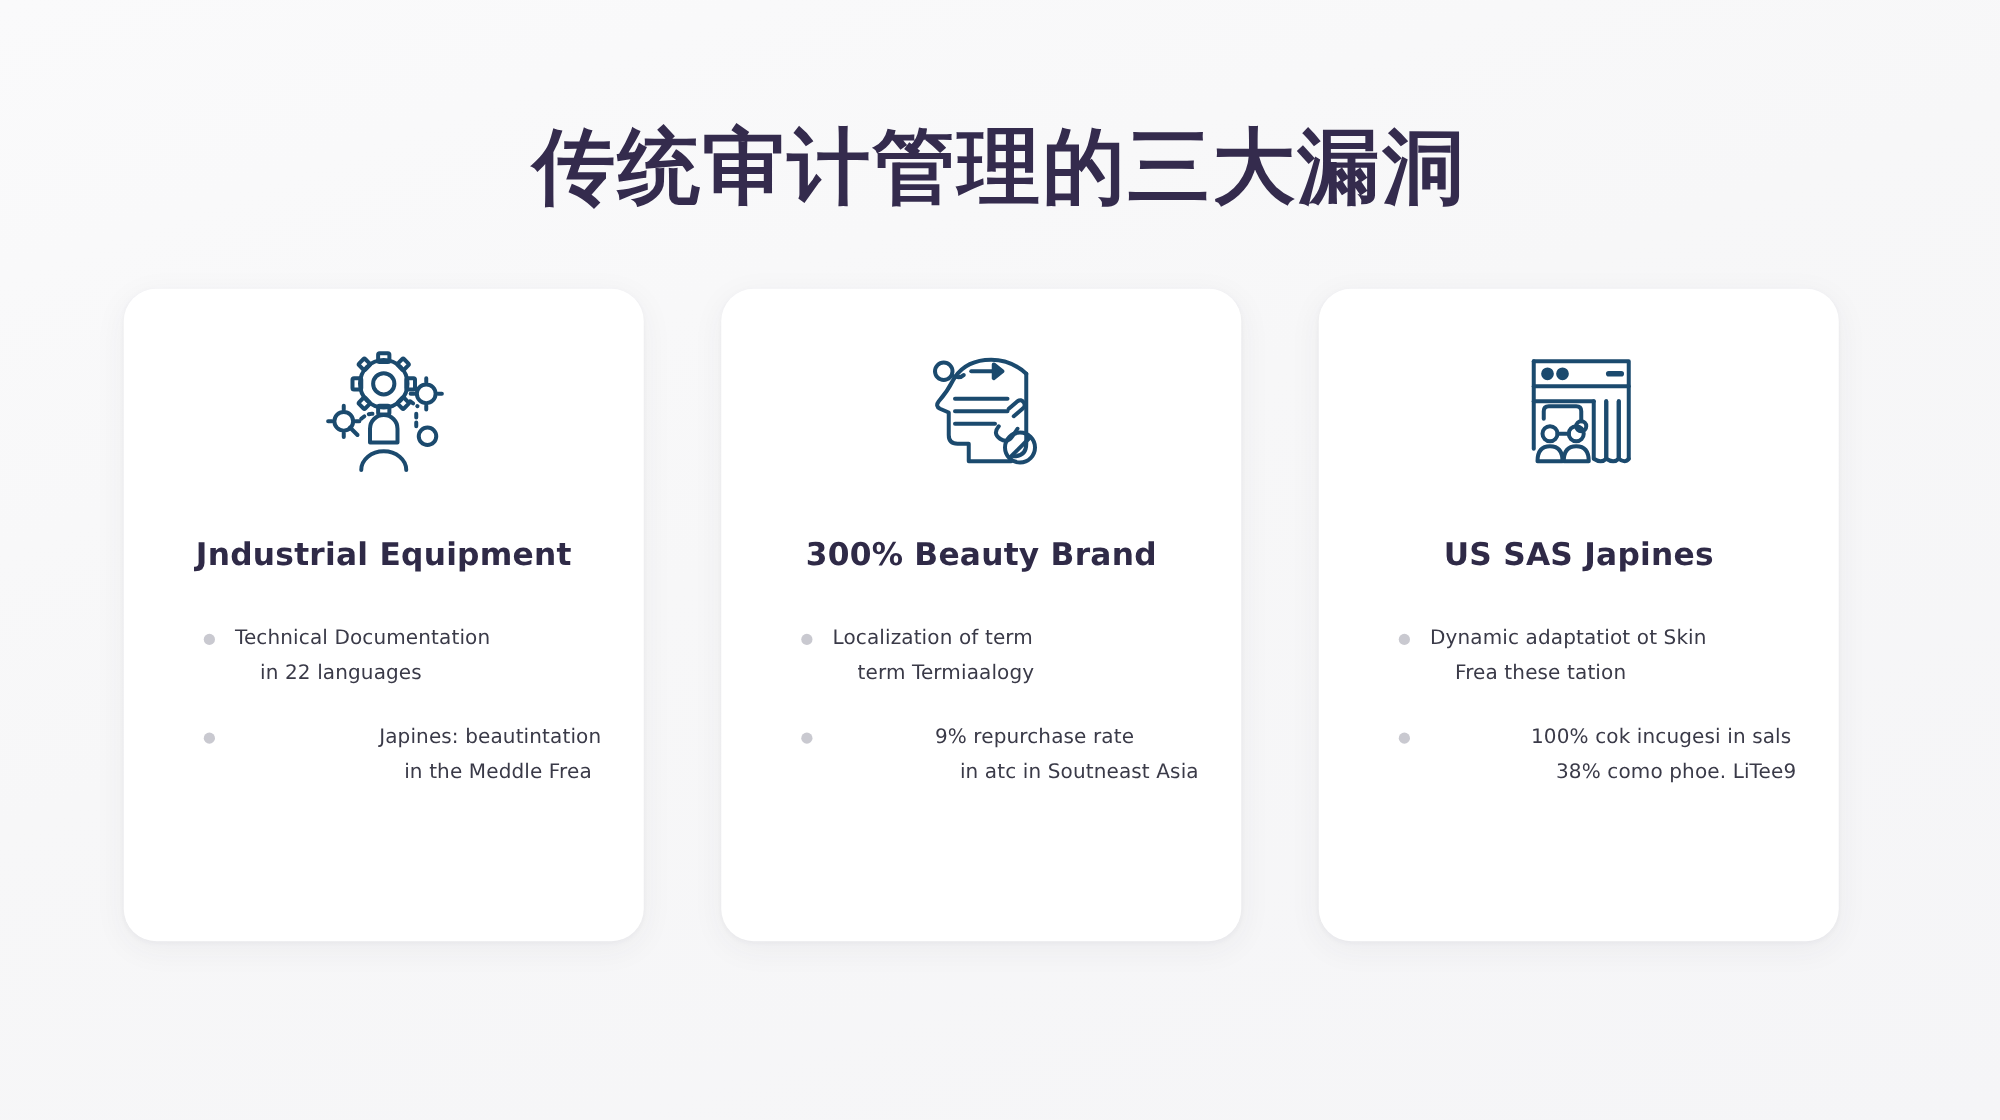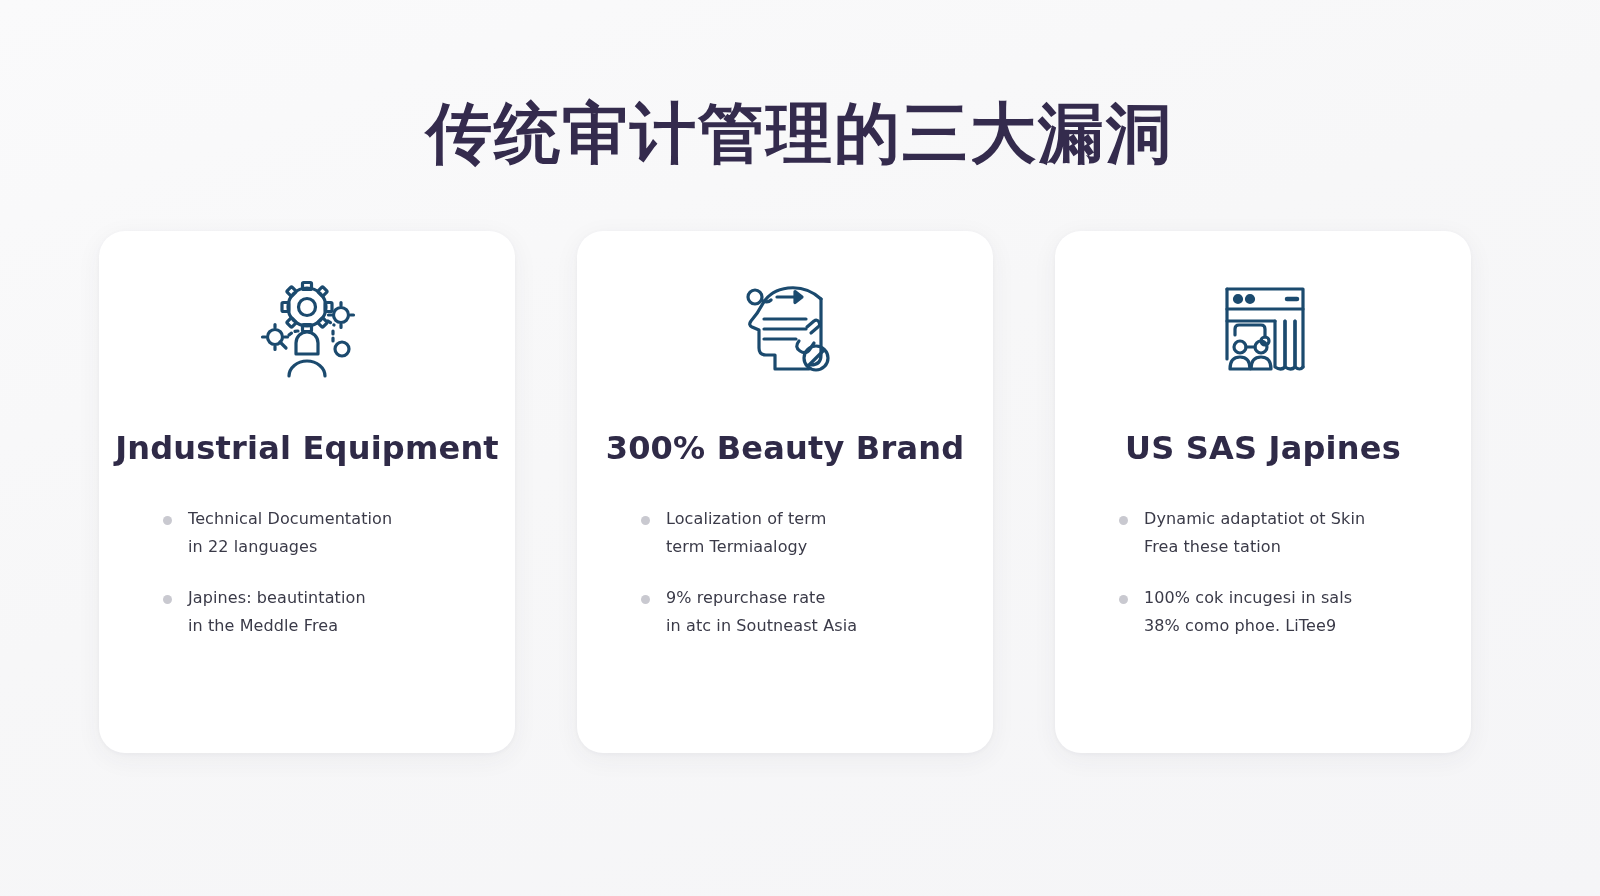--- a/index.html
+++ b/index.html
@@ -59,57 +59,57 @@
     height: 104px;
     display: flex;
     align-items: center;
     justify-content: center;
   }
   .card-icon svg {
     display: block;
   }
   .card-title {
     margin-top: 48px;
-    font-size: 32px;
+    font-size: 25px;
     font-weight: 700;
     color: #2f2a47;
     text-align: right;
     font-family: "DejaVu Sans", "Liberation Sans", sans-serif;
     letter-spacing: 0.2px;
     white-space: nowrap;
   }
   .bullets {
     margin-top: 38px;
     width: 100%;
     padding-left: 30px;
     box-sizing: border-box;
   }
   .bullet {
     display: flex;
     align-items: flex-start;
     margin-bottom: 22px;
   }
-  .bullet:last-child { margin-bottom: 0; }
+  .bullet:last-child { margin-bottom: 0; justify-content: space-between; }
   .bullet-dot {
     flex: 0 0 auto;
     width: 9px;
     height: 9px;
     border-radius: 50%;
     background: #c9c9d0;
     margin-top: 11px;
     margin-right: 16px;
   }
   .bullet-text {
     font-size: 16px;
     line-height: 1.78;
     color: #3a3a48;
     font-family: "DejaVu Sans", "Liberation Sans", sans-serif;
     letter-spacing: 0.1px;
   }
-  .bullet-text .l2 { display: block; }
+  .bullet-text .l2 { display: block; margin-left: 20px; }
 </style>
 </head>
 <body>
 
 <div class="slide">
 
   <div class="page-title">传统审计管理的三大漏洞</div>
 
   <div class="cards">
 

